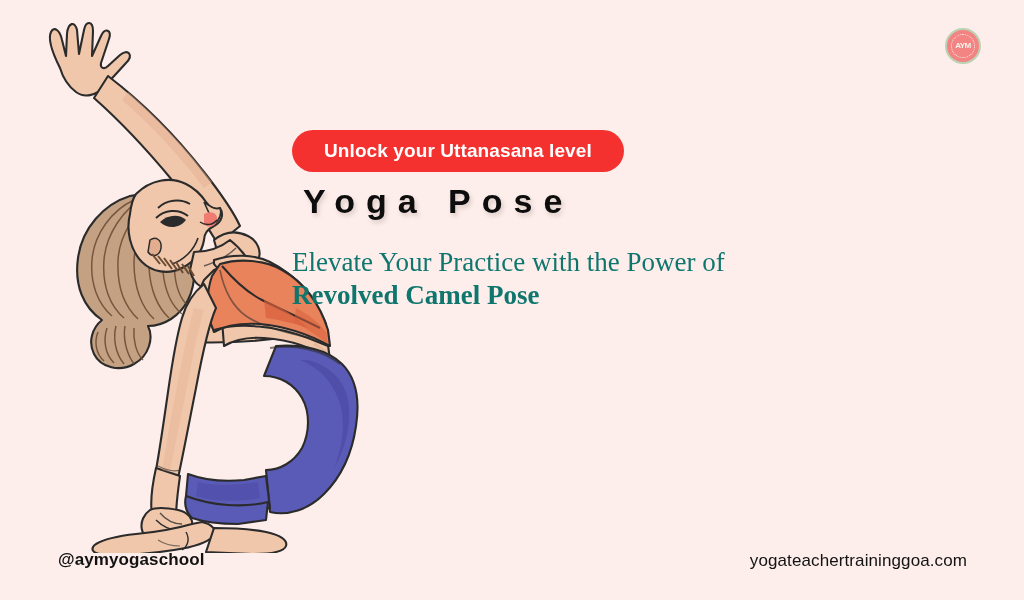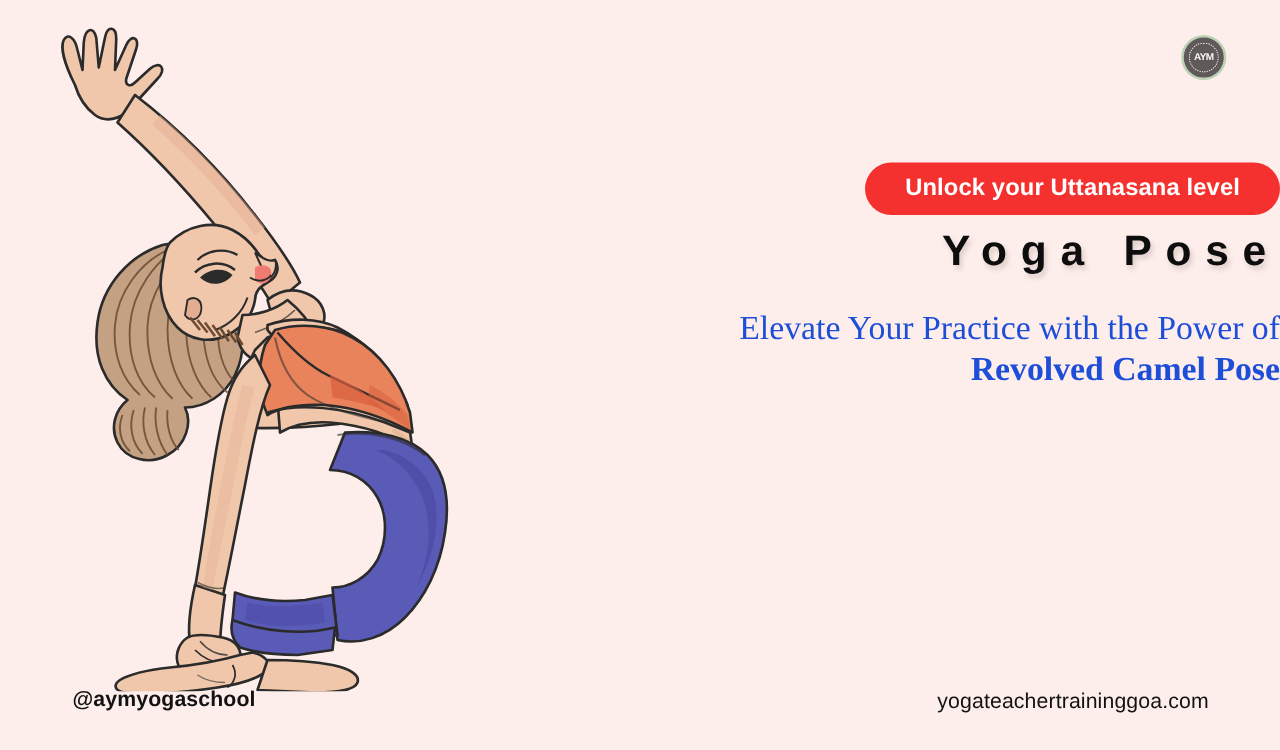--- a/index.html
+++ b/index.html
@@ -25,21 +25,21 @@
   }
 
   
   .logo-badge {
     position: absolute;
     top: 28px;
     left: 945px;
     width: 36px;
     height: 36px;
     border-radius: 50%;
-    background: #000000;
+    background: #ef4444;
     border: 2px solid #93c194;
     opacity: .62;
     display: flex;
     align-items: center;
     justify-content: center;
   }
   .logo-badge .inner-ring {
     width: 24px;
     height: 24px;
     border-radius: 50%;
@@ -62,24 +62,24 @@
     left: 8px;
     top: 8px;
     width: 360px;
     height: 545px;
   }
   .illustration svg { display: block; width: 100%; height: 100%; }
 
   
   .content {
     position: absolute;
-    left: 308px;
+    left: 292px;
     top: 130px;
     width: 716px;
-    text-align: right;
+    text-align: left;
   }
 
   .pill {
     display: inline-block;
     background: #f4312f;
     color: #ffffff;
     font-size: 19px;
     font-weight: bold;
     letter-spacing: 0.1px;
     padding: 11px 32px 12px 32px;
@@ -108,21 +108,21 @@
     line-height: 1.05;
     white-space: nowrap;
     text-shadow: 2px 3px 4px rgba(150, 125, 120, 0.30);
     padding-left: 11px;
   }
 
   .tagline {
     margin-top: 26px;
     font-family: "Liberation Serif", serif;
     font-size: 27px;
-    color: #1d4ed8;
+    color: #0f766e;
     line-height: 1.22;
   }
   .tagline .strong { font-weight: bold; display: block; }
 
   
   .footer-handle {
     position: absolute;
     left: 58px;
     top: 550px;
     font-size: 17px;

